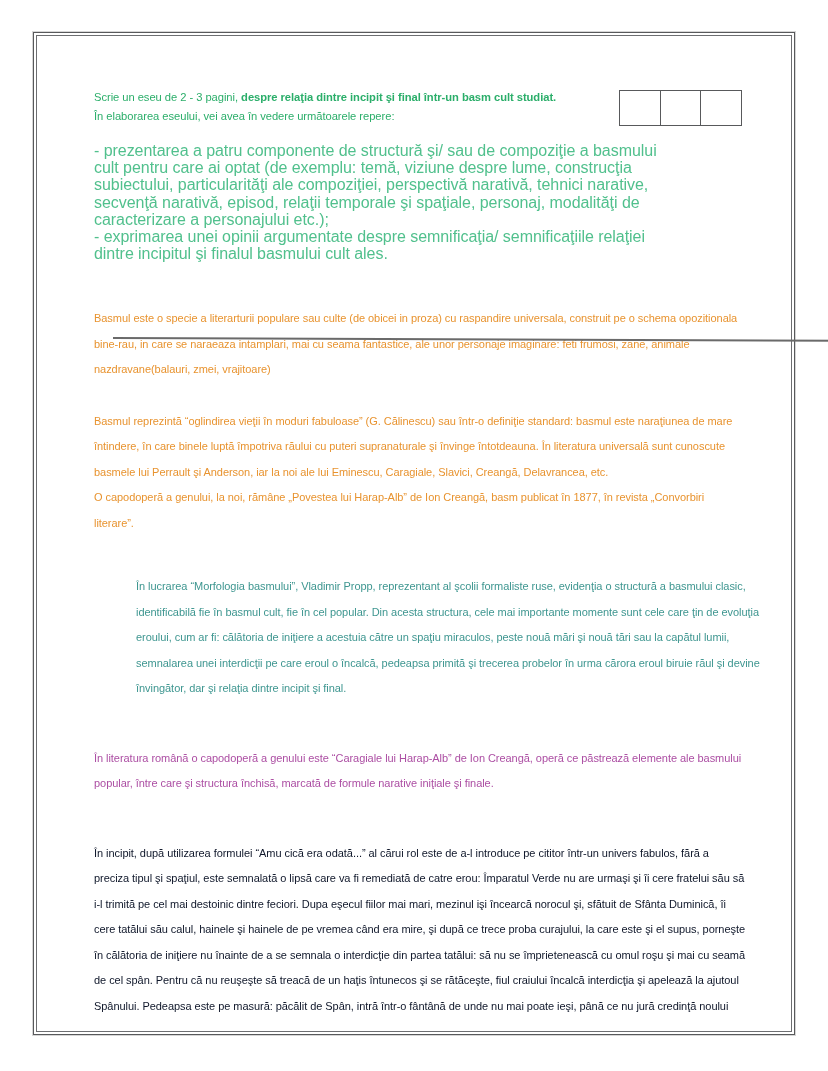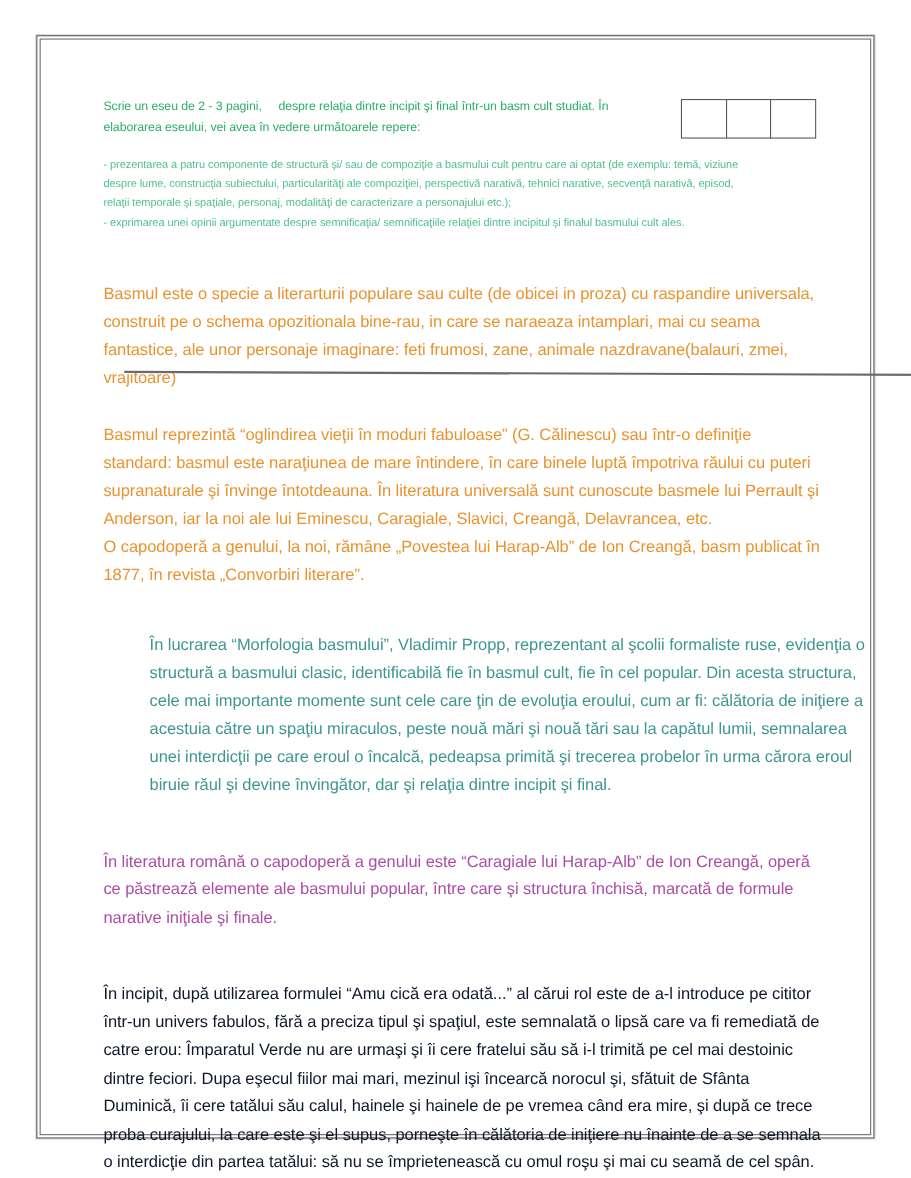--- a/index.html
+++ b/index.html
@@ -49,61 +49,61 @@
   #prompt-block {
     position: relative;
   }
   .prompt-intro {
     color: #2bae6a;
     font-size: 11.2px;
     line-height: 19px;
     width: 470px;
     letter-spacing: -0.05px;
   }
-  .prompt-intro b { font-weight: normal; margin-left: 12px; }
+  .prompt-intro b { font-weight: bold; }
 
   .answer-boxes {
     position: absolute;
     right: -8px;
     top: 2px;
     display: flex;
   }
   .answer-boxes .abox {
     width: 40px;
     height: 34px;
     border: 1.5px solid #58595b;
     margin-left: -1.5px;
     background: #fff;
   }
 
   .repere-list {
     margin-top: 16px;
     color: #51c08d;
-    font-size: 10px;
+    font-size: 16px;
     line-height: 17.2px;
     width: 590px;
     letter-spacing: -0.05px;
   }
   .repere-list .ritem { display: block; }
 
   
   #divider {
     position: absolute;
     left: 19px;
     top: 249px;
     width: 728px;
     height: 2px;
     background: #6a6a6a;
     transform: rotate(0.22deg);
     transform-origin: left center;
   }
 
   
   .para {
-    font-size: 15px;
+    font-size: 11px;
     line-height: 25.5px;
     letter-spacing: -0.05px;
     width: 652px;
   }
   .para.orange  { color: #e8932f; }
   .para.teal    { color: #3e9690; margin-left: 42px; }
   .para.purple  { color: #ac4ea3; }
   .para.red     { color: #0f172a; }
   .gap-md { height: 26px; }
   .gap-lg { height: 38px; }

